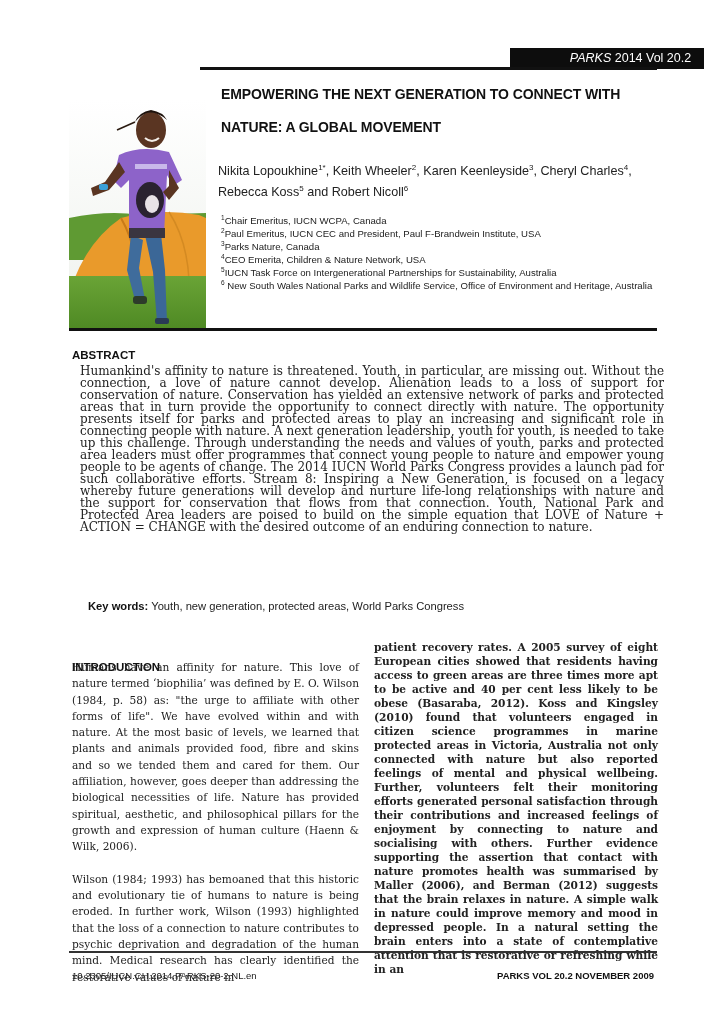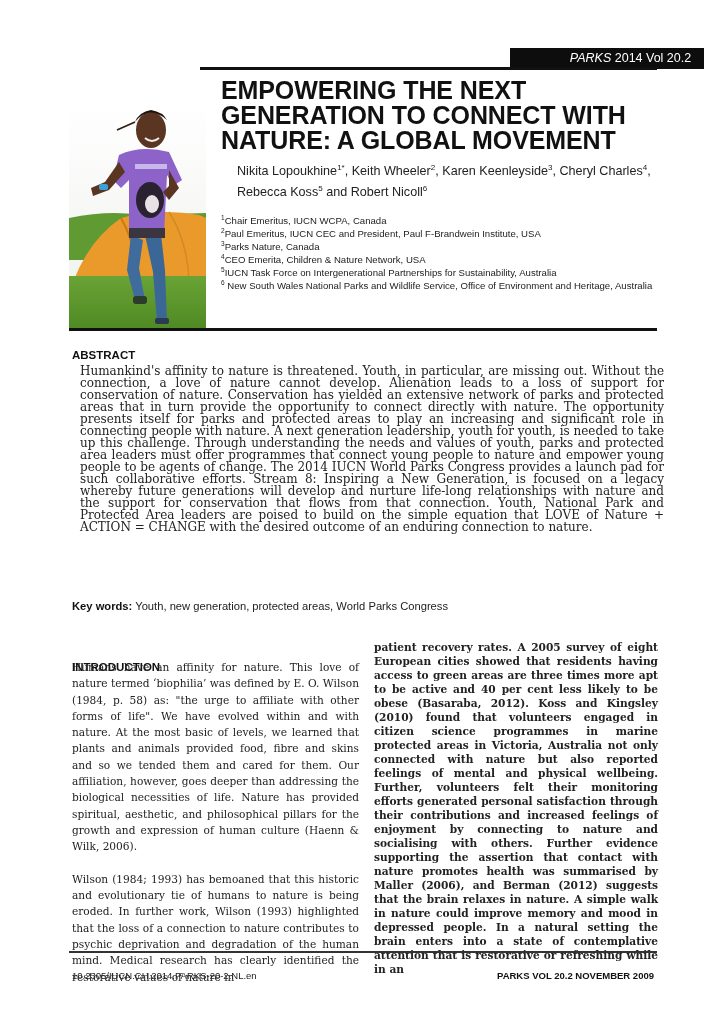--- a/index.html
+++ b/index.html
@@ -15,44 +15,44 @@
   .header-badge i { font-style: italic; }
   .header-rule { position: absolute; left: 200px; top: 67px; width: 457px; height: 3px; background: #111; }
 
   .photo {
     position: absolute; left: 69px; top: 100px; width: 137px; height: 228px; overflow: hidden;
     background: #ffffff;
   }
 
   .title {
     position: absolute; left: 221px; top: 78px; width: 420px;
-    font-size: 25px; font-weight: bold; line-height: 25px; color: #111; letter-spacing: -0.1px;
+    font-size: 14px; font-weight: bold; line-height: 33px; color: #111; letter-spacing: -0.1px;
   }
   .authors {
-    position: absolute; left: 237px; top: 161px; width: 430px;
+    position: absolute; left: 218px; top: 161px; width: 430px;
     font-size: 12.6px; line-height: 21px; color: #222;
   }
   .authors sup { font-size: 8px; line-height: 0; }
   .affils {
     position: absolute; left: 221px; top: 214px; width: 440px;
     font-size: 9.6px; line-height: 13.1px; color: #222;
   }
   .affils sup { font-size: 6.5px; line-height: 0; }
   .mid-rule { position: absolute; left: 69px; top: 328px; width: 588px; height: 3px; background: #111; }
 
   .section-head { font-weight: bold; font-size: 11.5px; color: #111; }
   .abstract-head { position: absolute; left: 72px; top: 349px; }
   .abstract-body {
     position: absolute; left: 80px; top: 365px; width: 584px;
     font-size: 12px; line-height: 12px; text-align: justify; color: #222;
   }
   .keywords {
     position: absolute; left: 72px; top: 600px; width: 584px; font-size: 11.2px; color: #222;
   }
-  .keywords b { color: #111; }
+  .keywords b { color: #111; margin-left: 16px; }
 
   .intro-head { position: absolute; left: 72px; top: 644px; margin-top: 17px; }
   .col-left {
     position: absolute; left: 72px; top: 659px; width: 287px;
     font-size: 10.6px; line-height: 16.3px; text-align: justify; color: #222;
   }
   .col-left p { margin: 0 0 16.3px 0; }
   .col-right {
     position: absolute; left: 374px; top: 640px; width: 284px;
     font-size: 10.6px; line-height: 14px; text-align: justify; color: #222; font-weight: bold;

